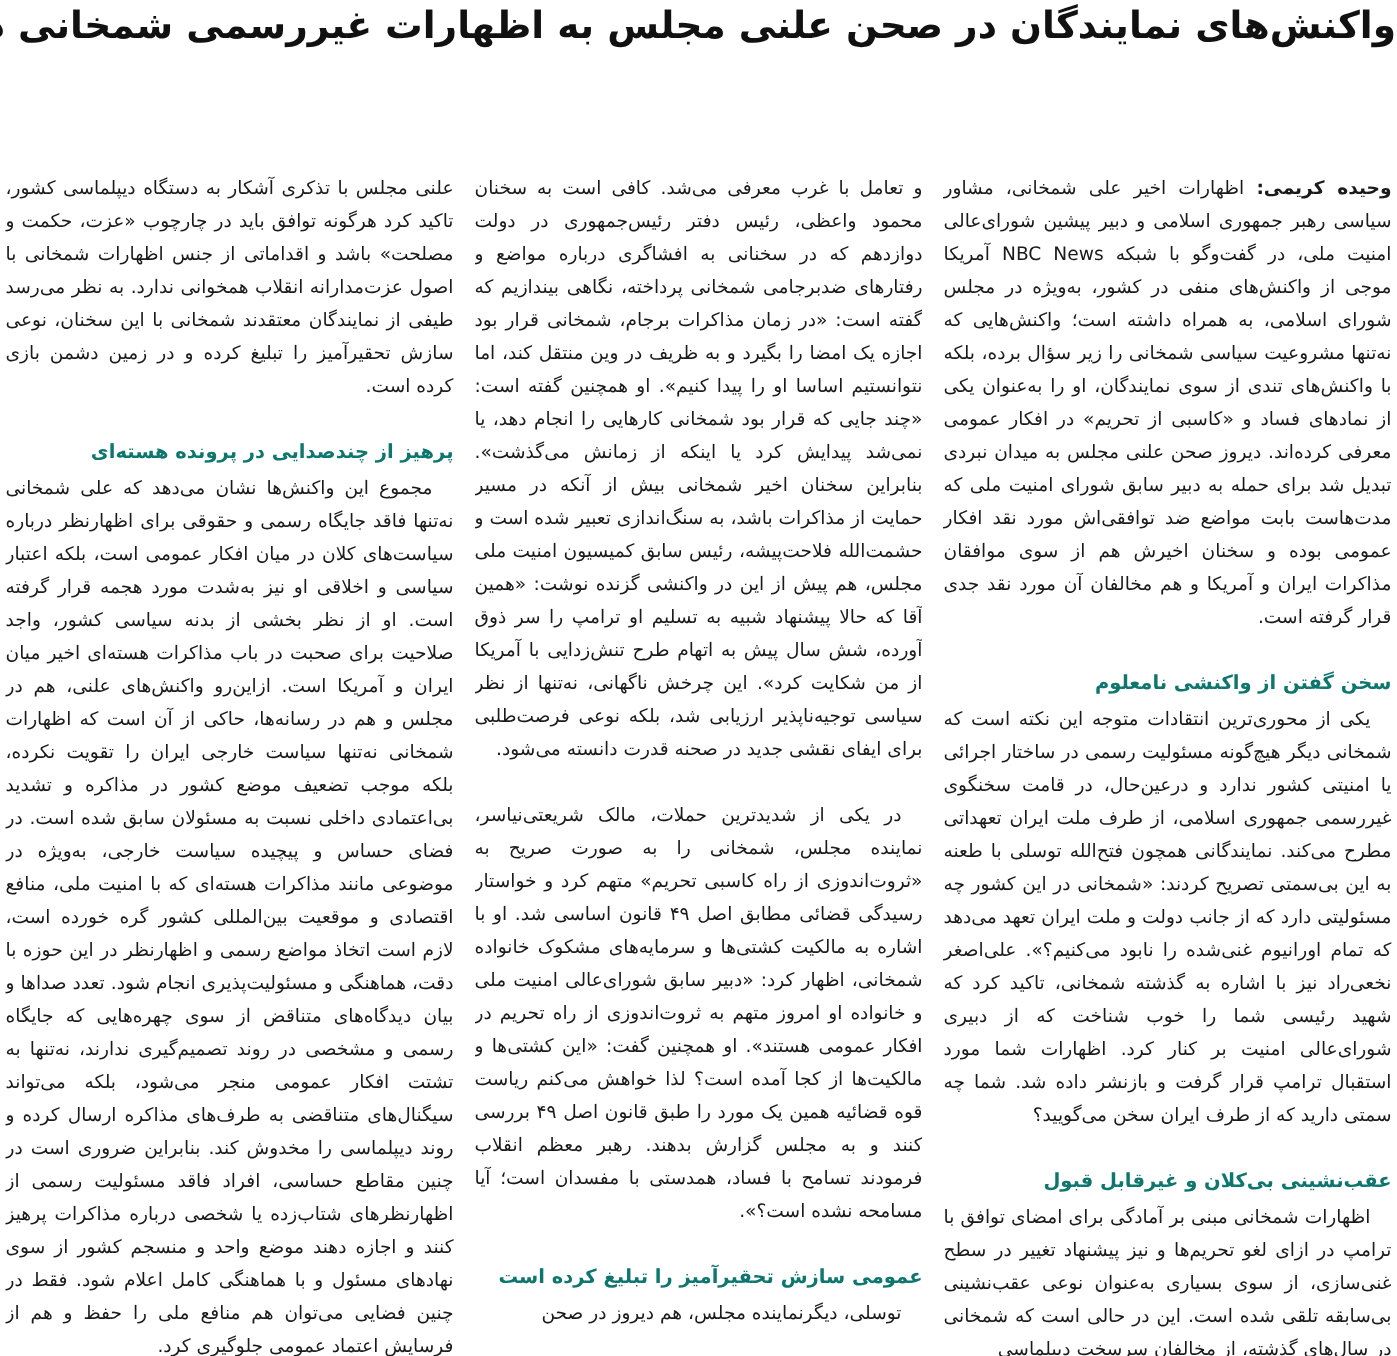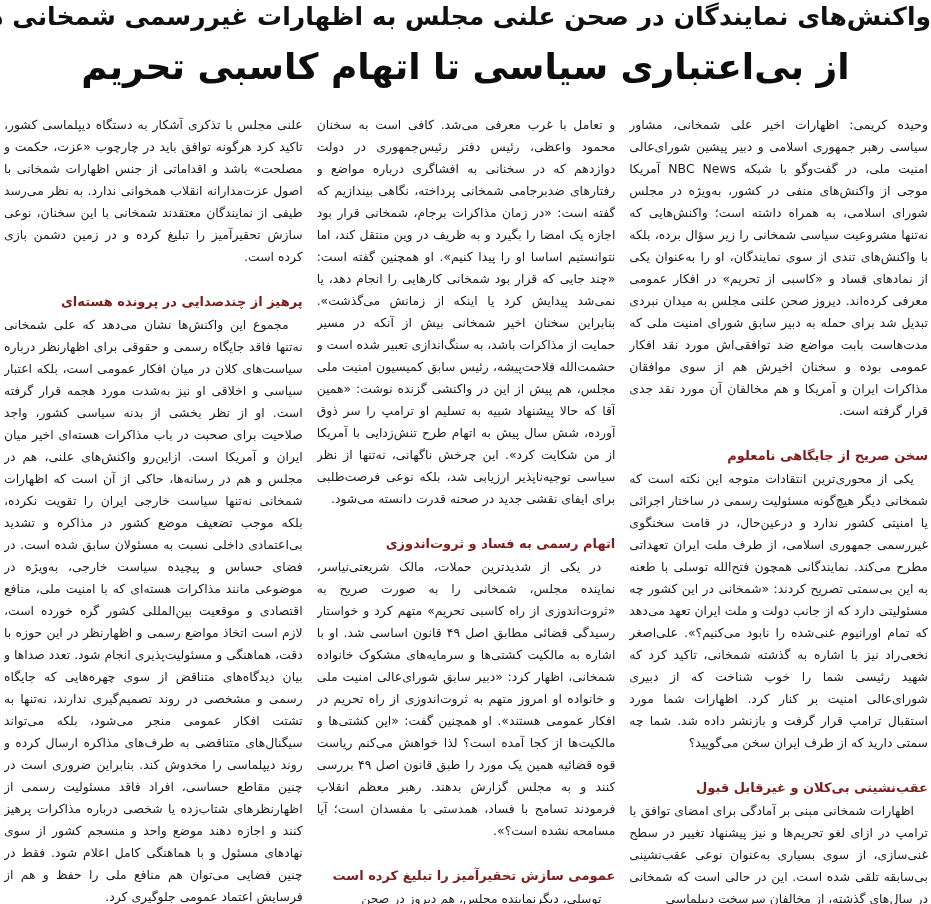--- a/index.html
+++ b/index.html
@@ -65,56 +65,54 @@
   .para {
     margin: 0;
   }
   .para.indent {
     text-indent: 14px;
   }
   .gap {
     height: 22px;
   }
   .subhead {
-    color: #7f1d1d;
+    color: #0f766e;
     font-weight: bold;
     font-size: 13px;
     line-height: 24px;
     margin: 0;
   }
   .byline {
-    font-weight: normal;
+    font-weight: bold;
   }
 </style>
 </head>
 <body>
 
 <div class="page">
   <div class="kicker">واکنش‌های نمایندگان در صحن علنی مجلس به اظهارات غیررسمی شمخانی درباره توافق با آمریکا</div>
-  <div class="headline">از بی‌اعتباری سیاسی تا اتهام کاسبی تحریم</div>
 
   <div class="columns">
 
     <div class="col">
       <p class="para">
         <span class="byline">وحیده کریمی:</span>
         <span>اظهارات اخیر علی شمخانی، مشاور سیاسی رهبر جمهوری اسلامی و دبیر پیشین شورای‌عالی امنیت ملی، در گفت‌وگو با شبکه NBC News آمریکا موجی از واکنش‌های منفی در کشور، به‌ویژه در مجلس شورای اسلامی، به همراه داشته است؛ واکنش‌هایی که نه‌تنها مشروعیت سیاسی شمخانی را زیر سؤال برده، بلکه با واکنش‌های تندی از سوی نمایندگان، او را به‌عنوان یکی از نمادهای فساد و «کاسبی از تحریم» در افکار عمومی معرفی کرده‌اند. دیروز صحن علنی مجلس به میدان نبردی تبدیل شد برای حمله به دبیر سابق شورای امنیت ملی که مدت‌هاست بابت مواضع ضد توافقی‌اش مورد نقد افکار عمومی بوده و سخنان اخیرش هم از سوی موافقان مذاکرات ایران و آمریکا و هم مخالفان آن مورد نقد جدی قرار گرفته است.</span>
       </p>
       <div class="gap"></div>
-      <p class="subhead">سخن صریح از جایگاهی نامعلوم</p>
+      <p class="subhead">سخن گفتن از واکنشی نامعلوم</p>
       <p class="para indent">یکی از محوری‌ترین انتقادات متوجه این نکته است که شمخانی دیگر هیچ‌گونه مسئولیت رسمی در ساختار اجرائی یا امنیتی کشور ندارد و درعین‌حال، در قامت سخنگوی غیررسمی جمهوری اسلامی، از طرف ملت ایران تعهداتی مطرح می‌کند. نمایندگانی همچون فتح‌الله توسلی با طعنه به این بی‌سمتی تصریح کردند: «شمخانی در این کشور چه مسئولیتی دارد که از جانب دولت و ملت ایران تعهد می‌دهد که تمام اورانیوم غنی‌شده را نابود می‌کنیم؟». علی‌اصغر نخعی‌راد نیز با اشاره به گذشته شمخانی، تاکید کرد که شهید رئیسی شما را خوب شناخت که از دبیری شورای‌عالی امنیت بر کنار کرد. اظهارات شما مورد استقبال ترامپ قرار گرفت و بازنشر داده شد. شما چه سمتی دارید که از طرف ایران سخن می‌گویید؟</p>
       <div class="gap"></div>
       <p class="subhead">عقب‌نشینی بی‌کلان و غیرقابل قبول</p>
       <p class="para indent">اظهارات شمخانی مبنی بر آمادگی برای امضای توافق با ترامپ در ازای لغو تحریم‌ها و نیز پیشنهاد تغییر در سطح غنی‌سازی، از سوی بسیاری به‌عنوان نوعی عقب‌نشینی بی‌سابقه تلقی شده است. این در حالی است که شمخانی در سال‌های گذشته، از مخالفان سرسخت دیپلماسی</p>
     </div>
 
     <div class="col">
       <p class="para">و تعامل با غرب معرفی می‌شد. کافی است به سخنان محمود واعظی، رئیس دفتر رئیس‌جمهوری در دولت دوازدهم که در سخنانی به افشاگری درباره مواضع و رفتارهای ضدبرجامی شمخانی پرداخته، نگاهی بیندازیم که گفته است: «در زمان مذاکرات برجام، شمخانی قرار بود اجازه یک امضا را بگیرد و به ظریف در وین منتقل کند، اما نتوانستیم اساسا او را پیدا کنیم». او همچنین گفته است: «چند جایی که قرار بود شمخانی کارهایی را انجام دهد، یا نمی‌شد پیدایش کرد یا اینکه از زمانش می‌گذشت». بنابراین سخنان اخیر شمخانی بیش از آنکه در مسیر حمایت از مذاکرات باشد، به سنگ‌اندازی تعبیر شده است و حشمت‌الله فلاحت‌پیشه، رئیس سابق کمیسیون امنیت ملی مجلس، هم پیش از این در واکنشی گزنده نوشت: «همین آقا که حالا پیشنهاد شبیه به تسلیم او ترامپ را سر ذوق آورده، شش سال پیش به اتهام طرح تنش‌زدایی با آمریکا از من شکایت کرد». این چرخش ناگهانی، نه‌تنها از نظر سیاسی توجیه‌ناپذیر ارزیابی شد، بلکه نوعی فرصت‌طلبی برای ایفای نقشی جدید در صحنه قدرت دانسته می‌شود.</p>
       <div class="gap"></div>
-      <p class="subhead">اتهام رسمی به فساد و ثروت‌اندوزی</p>
       <p class="para indent">در یکی از شدیدترین حملات، مالک شریعتی‌نیاسر، نماینده مجلس، شمخانی را به صورت صریح به «ثروت‌اندوزی از راه کاسبی تحریم» متهم کرد و خواستار رسیدگی قضائی مطابق اصل ۴۹ قانون اساسی شد. او با اشاره به مالکیت کشتی‌ها و سرمایه‌های مشکوک خانواده شمخانی، اظهار کرد: «دبیر سابق شورای‌عالی امنیت ملی و خانواده او امروز متهم به ثروت‌اندوزی از راه تحریم در افکار عمومی هستند». او همچنین گفت: «این کشتی‌ها و مالکیت‌ها از کجا آمده است؟ لذا خواهش می‌کنم ریاست قوه قضائیه همین یک مورد را طبق قانون اصل ۴۹ بررسی کنند و به مجلس گزارش بدهند. رهبر معظم انقلاب فرمودند تسامح با فساد، همدستی با مفسدان است؛ آیا مسامحه نشده است؟».</p>
       <div class="gap"></div>
       <p class="subhead">عمومی سازش تحقیرآمیز را تبلیغ کرده است</p>
       <p class="para indent">توسلی، دیگرنماینده مجلس، هم دیروز در صحن</p>
     </div>
 
     <div class="col">
       <p class="para">علنی مجلس با تذکری آشکار به دستگاه دیپلماسی کشور، تاکید کرد هرگونه توافق باید در چارچوب «عزت، حکمت و مصلحت» باشد و اقداماتی از جنس اظهارات شمخانی با اصول عزت‌مدارانه انقلاب همخوانی ندارد. به نظر می‌رسد طیفی از نمایندگان معتقدند شمخانی با این سخنان، نوعی سازش تحقیرآمیز را تبلیغ کرده و در زمین دشمن بازی کرده است.</p>
       <div class="gap"></div>
       <p class="subhead">پرهیز از چندصدایی در پرونده هسته‌ای</p>

